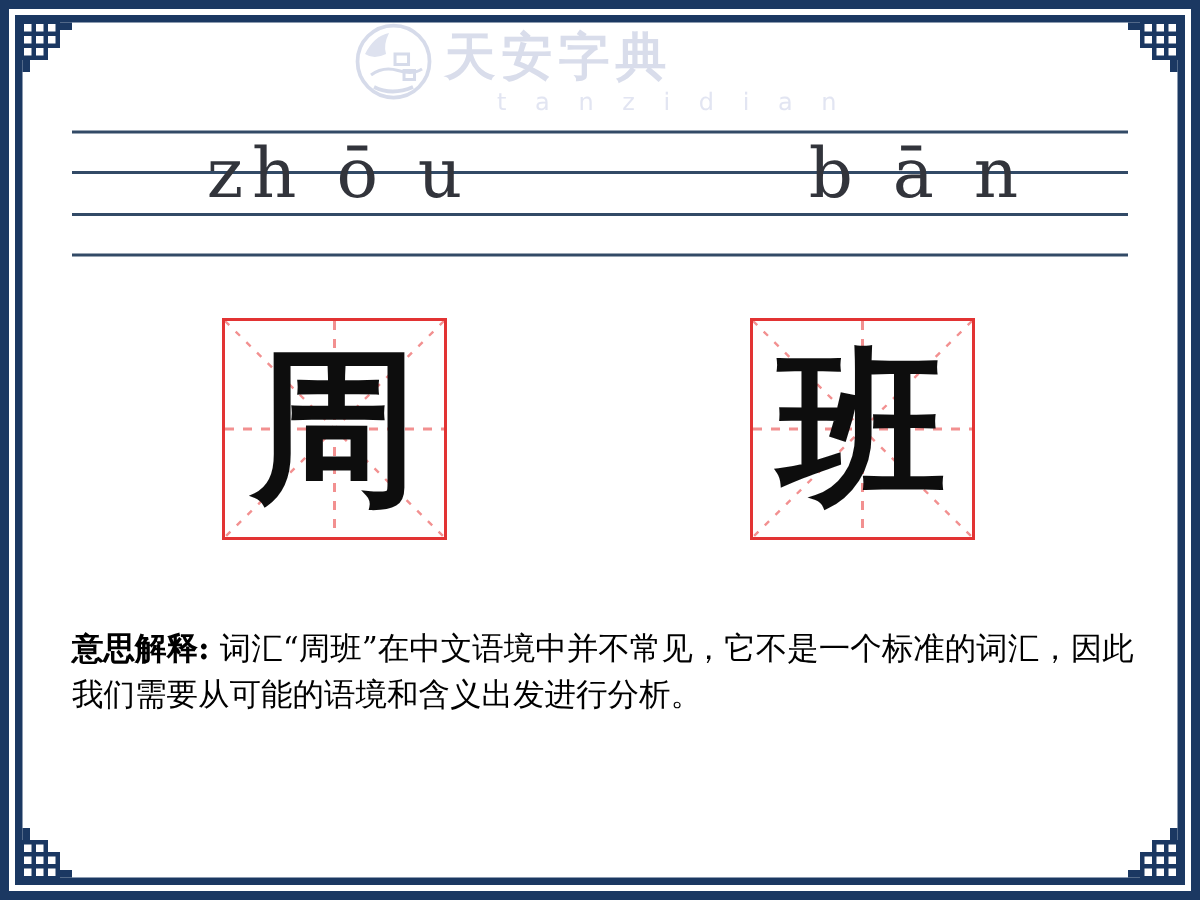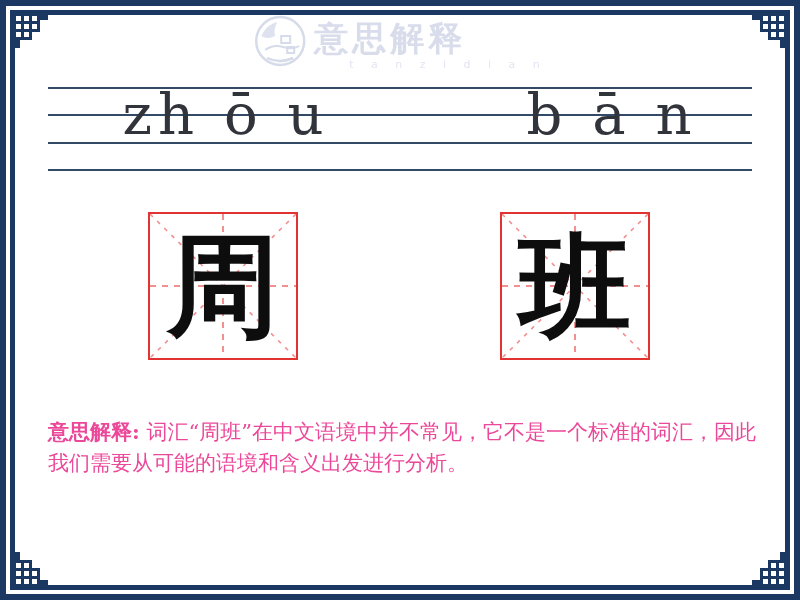--- a/index.html
+++ b/index.html
@@ -30,59 +30,59 @@
   .logo{
     position:absolute;top:14px;left:50%;transform:translateX(-50%);
     display:flex;align-items:flex-start;gap:7px;
   }
   .logo-text{display:flex;flex-direction:column;margin-top:7px;}
   .logo-title{
     font-size:34px;font-weight:bold;letter-spacing:4px;
     color:#d9ddeb;line-height:34px;white-space:nowrap;
   }
   .logo-subtitle{
-    font-size:11px;letter-spacing:7px;color:#e2e5f2;
+    font-size:16px;letter-spacing:7px;color:#e2e5f2;
     margin-top:3px;padding-left:3px;
     font-family:"DejaVu Sans","Liberation Sans",sans-serif;
     white-space:nowrap;
     margin-left:32px;
   }
   
   .pinyin-band{
     position:absolute;left:48px;top:87px;width:704px;height:85px;
   }
   .pline{position:absolute;left:0;width:704px;height:2px;background:#324a66;}
   .pline.l1{top:0;}
   .pline.l2{top:27px;}
   .pline.l3{top:55px;}
   .pline.l4{top:82px;}
   .pinyin{
     position:absolute;top:4px;
     transform:translateX(-50%);
-    font-size:56px;color:#32343b;letter-spacing:6px;
+    font-size:46px;color:#32343b;letter-spacing:6px;
     white-space:nowrap;line-height:48px;
   }
   .pinyin.p1{left:178px;}
   .pinyin.p2{left:528px;margin-left:36px;}
   
   .charbox{
     position:absolute;top:212px;width:150px;height:148px;
   }
   .charbox.c1{left:148px;}
   .charbox.c2{left:500px;}
   .charbox svg{position:absolute;left:0;top:0;}
   .char-glyph{
     position:absolute;left:0;top:0;width:150px;height:148px;
     display:flex;align-items:center;justify-content:center;
     font-size:112px;font-weight:bold;color:#0d0d0d;line-height:148px;
   }
   
   .definition{
     position:absolute;left:48px;top:416px;width:714px;
-    font-size:21px;line-height:31px;color:#ec4899;
+    font-size:21px;line-height:31px;color:#000000;
   }
   .definition b{font-weight:bold;}
 </style>
 </head>
 <body>
 
 <div class="outer-border"></div>
 
 <div class="inner-frame"></div>
 
@@ -162,21 +162,21 @@
 <div class="logo">
   <svg width="54" height="54" viewBox="0 0 54 54">
     <circle cx="27" cy="27" r="24" fill="none" stroke="#d6dbea" stroke-width="2.5"></circle>
     <path d="M8,22 Q14,10 24,8 Q20,16 22,22 Q14,26 8,22 Z" fill="#dee2ef"></path>
     <path d="M12,36 Q20,30 30,33 Q40,36 46,32" fill="none" stroke="#d6dbea" stroke-width="2"></path>
     <rect x="28" y="22" width="9" height="7" fill="none" stroke="#d6dbea" stroke-width="2"></rect>
     <rect x="34" y="33" width="7" height="6" fill="none" stroke="#d6dbea" stroke-width="2"></rect>
     <path d="M14,44 Q26,50 40,44" fill="none" stroke="#d6dbea" stroke-width="2.5"></path>
   </svg>
   <div class="logo-text">
-    <div class="logo-title">意思解释</div>
+    <div class="logo-title">天安字典</div>
     <div class="logo-subtitle">t a n z i d i a n</div>
   </div>
 </div>
 
 <div class="pinyin-band">
   <div class="pline l1"></div>
   <div class="pline l2"></div>
   <div class="pline l3"></div>
   <div class="pline l4"></div>
   <div class="pinyin p1">zh ō u</div>

